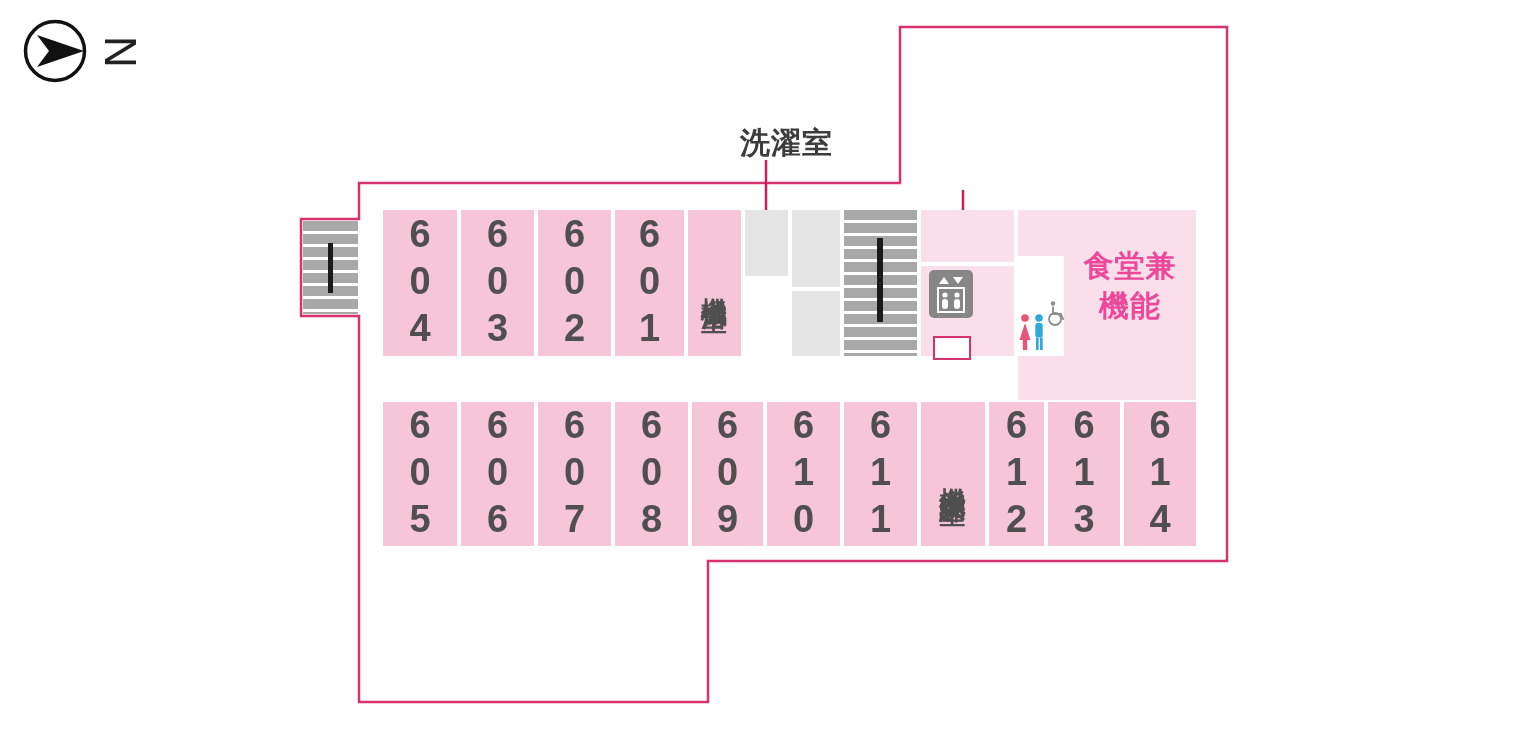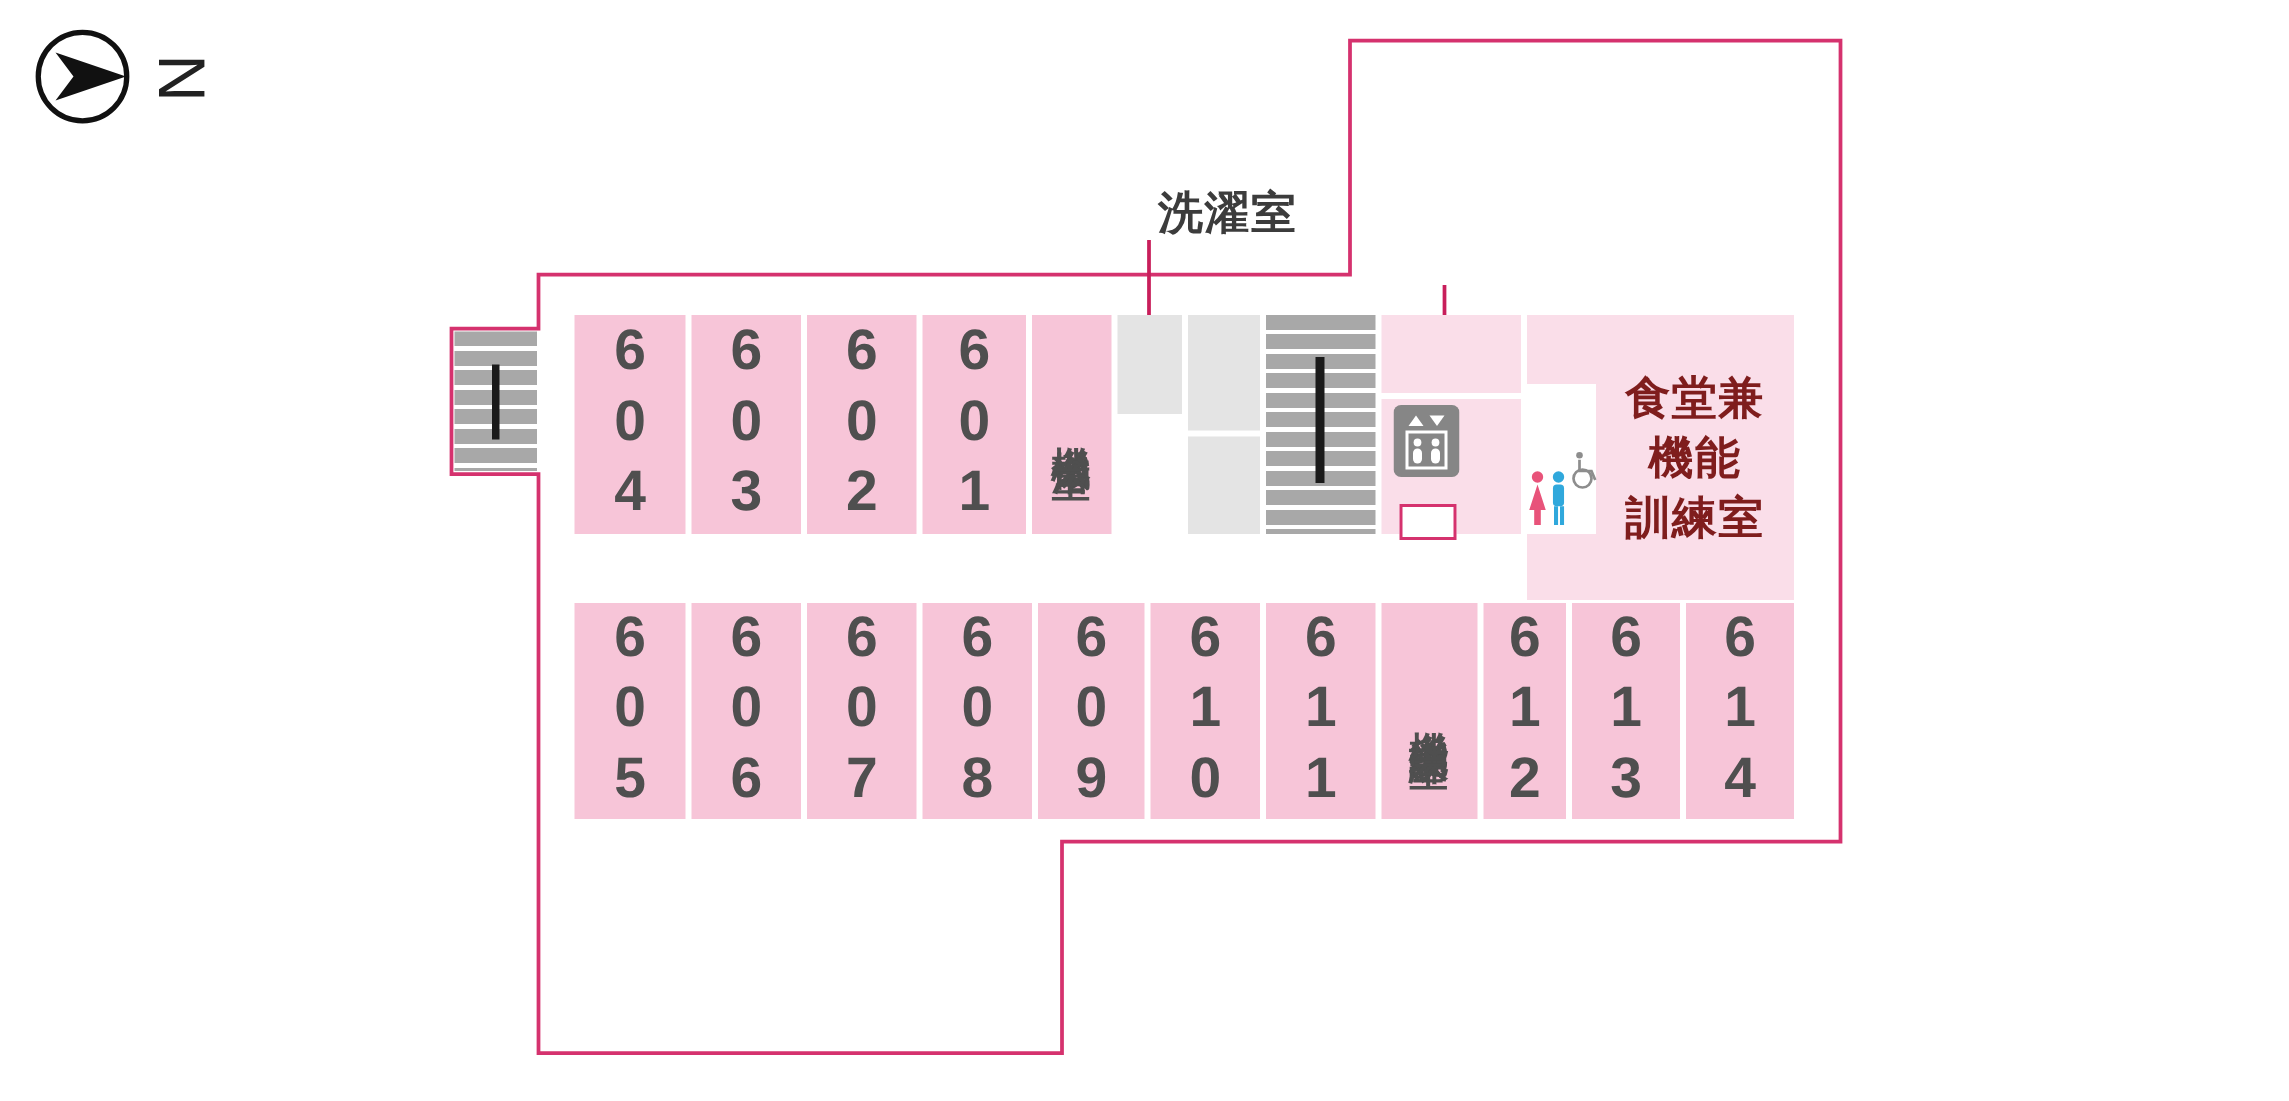--- a/index.html
+++ b/index.html
@@ -15,22 +15,22 @@
     writing-mode:vertical-rl;text-orientation:upright;
     font-size:38px;font-weight:bold;color:#4f4f4f;letter-spacing:5px;line-height:1;
   }
   .vjp{
     writing-mode:vertical-rl;text-orientation:upright;
     font-size:26px;font-weight:bold;color:#4f4f4f;letter-spacing:3px;line-height:1;
   }
   .grayblock{position:absolute;background:#e4e4e4;}
   .stairs{position:absolute;background:repeating-linear-gradient(to bottom,#a8a8a8 0 10px,#ffffff 10px 13px);}
   .stairbar{position:absolute;background:#1a1a1a;}
-  .callout{position:absolute;font-size:30px;font-weight:bold;color:#3c3c3c;white-space:nowrap;letter-spacing:1px;line-height:37px;margin-left:32px;}
-  .dining-label{position:absolute;font-size:30px;font-weight:bold;color:#7f1d1d;text-align:center;line-height:40px;letter-spacing:1px;}
+  .callout{position:absolute;font-size:30px;font-weight:bold;color:#3c3c3c;white-space:nowrap;letter-spacing:1px;line-height:37px;}
+  .dining-label{position:absolute;font-size:30px;font-weight:bold;color:#ec4899;text-align:center;line-height:40px;letter-spacing:1px;}
   .notch{position:absolute;background:#ffffff;border:2px solid #d5326e;box-sizing:border-box;}
   .toiletbox{position:absolute;background:#ffffff;}
   .northn{
     position:absolute;display:flex;align-items:center;justify-content:center;
     font-size:44px;font-weight:500;color:#222;transform:rotate(90deg);
   }
 </style>
 </head>
 <body>
 
@@ -91,21 +91,20 @@
       <rect x="13" y="29" width="6" height="10" rx="3" fill="#ffffff"></rect>
       <rect x="25" y="29" width="6" height="10" rx="3" fill="#ffffff"></rect>
     </svg>
   </div>
   <div class="notch" style="left:933px;top:336px;width:38px;height:24px;"></div>
 
   <div class="room light" style="left:1018px;top:210px;width:178px;height:190px;"></div>
   <div class="dining-label" style="left:1066px;top:246px;width:128px;">
     <div>食堂兼</div>
     <div>機能</div>
-    <div>訓練室</div>
   </div>
 
   <div class="toiletbox" style="left:1018px;top:256px;width:46px;height:100px;"></div>
   <div class="abs" style="left:1016px;top:300px;width:50px;height:56px;">
     <svg width="50" height="56">
       <g>
         <circle cx="9" cy="18" r="3.8" fill="#e8537a"></circle>
         <path d="M9,23 L3.5,40 H6.8 V50 H11.2 V40 H14.5 Z" fill="#e8537a"></path>
       </g>
       <g>

